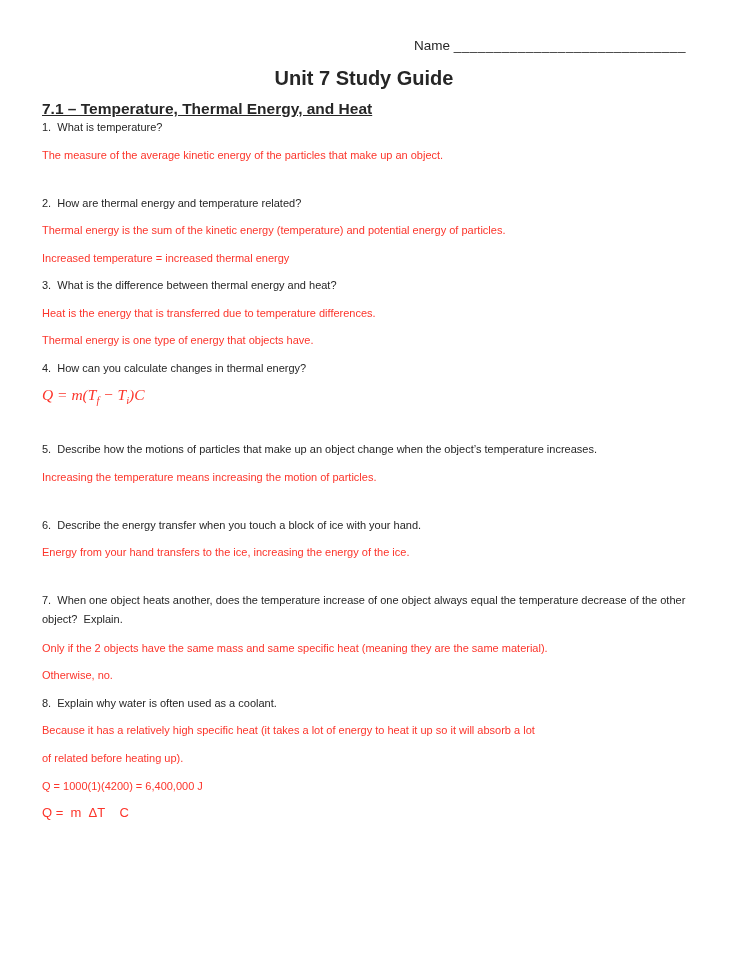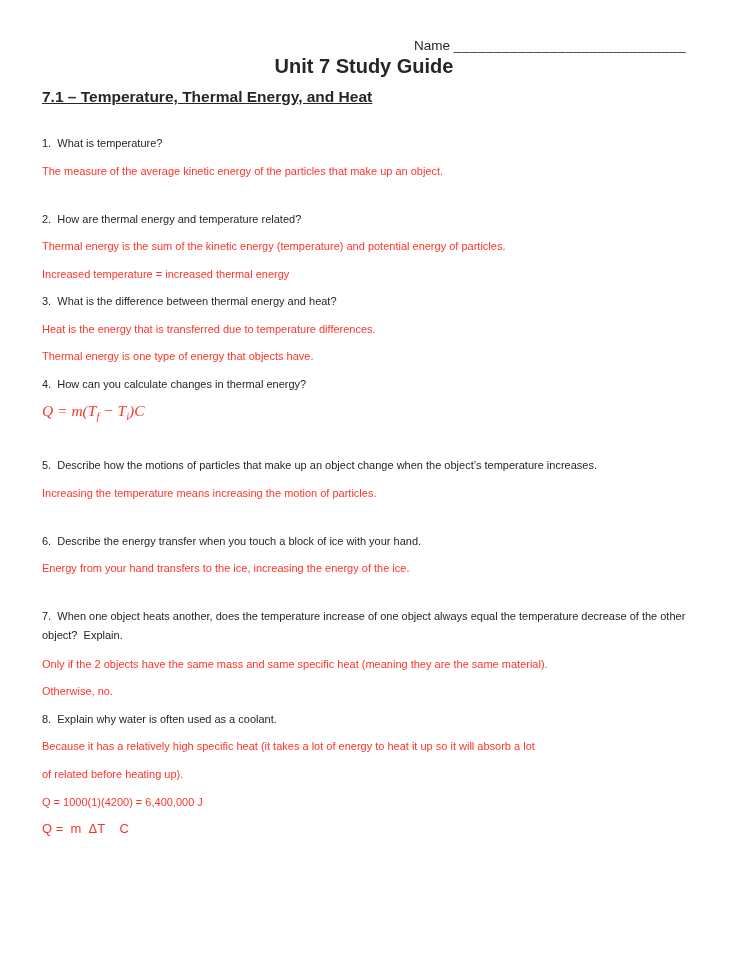--- a/index.html
+++ b/index.html
@@ -23,27 +23,27 @@
     font-size:13.5px;
     margin:0 0 2px 0;
     white-space:pre;
   }
   .name-label{font-weight:400;}
   .name-blank{letter-spacing:0.5px;}
   .doc-title{
     text-align:center;
     font-size:20px;
     font-weight:700;
-    margin:2px 0 10px 0;
+    margin:14px 0 10px 0;
   }
   .section-heading{
     font-size:15.5px;
     font-weight:700;
     text-decoration:underline;
-    margin:10px 0 28px 0;
+    margin:10px 0 0 0;
   }
   p{margin:0 0 9.5px 0;font-size:11px;line-height:18px;}
   p.q{color:var(--text);}
   p.a{color:var(--red);}
   .one{white-space:pre;}
   .wrap{white-space:pre-wrap;line-height:19px;}
   .gap{margin-top:30px;}
   .gap-sm{margin-top:10px;}
   .formula{
     font-family:Liberation Serif, serif;

